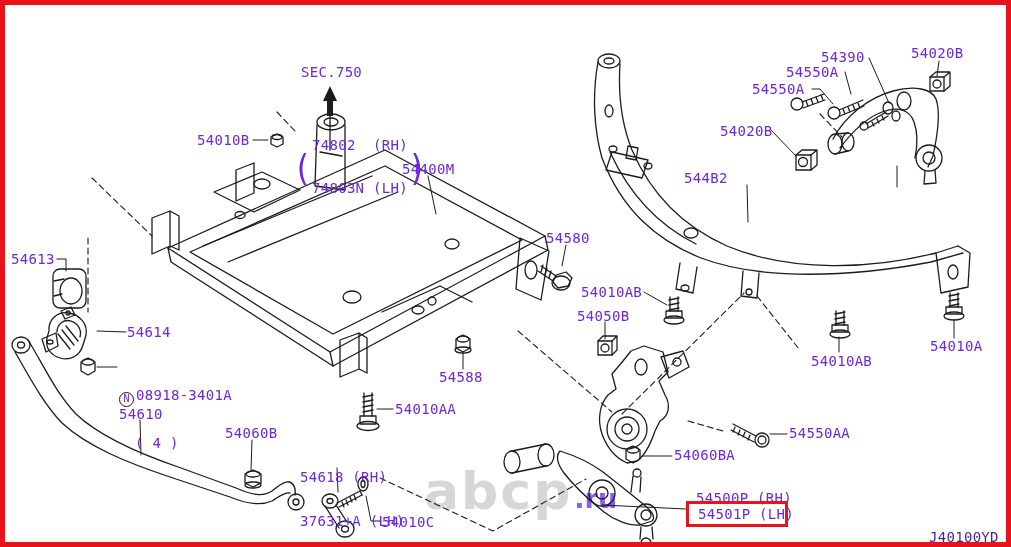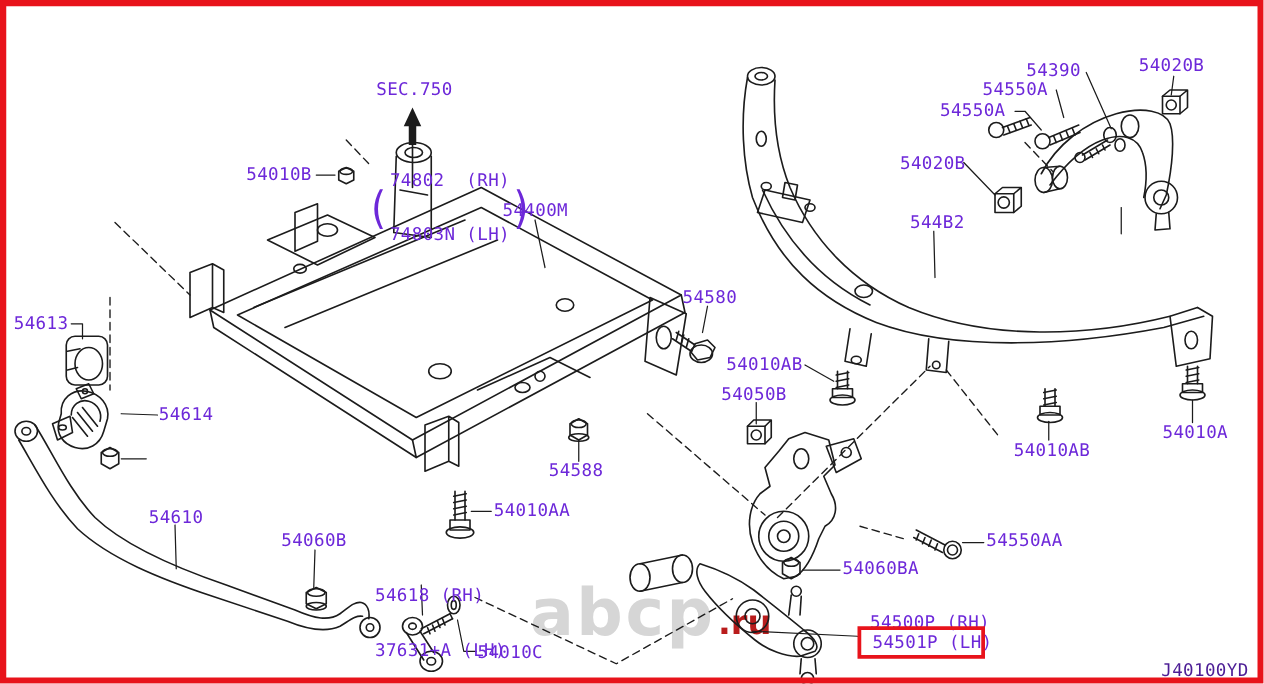--- a/index.html
+++ b/index.html
@@ -16,21 +16,21 @@
          font-size:10px;line-height:12px;text-align:center;letter-spacing:0;margin-right:2px;
          vertical-align:-2px;}
   .qty{margin-left:16px;}
   .hl{position:absolute;left:686px;top:501px;width:102px;height:26px;border:3px solid #e8131b;
       z-index:2;box-sizing:border-box;}
   .code{position:absolute;left:929px;top:529px;font:14px "DejaVu Sans Mono",monospace;
         color:#4c1d95;z-index:2;letter-spacing:.3px;}
   .wm{position:absolute;left:424px;top:462px;display:flex;align-items:flex-end;z-index:0;
       font-family:"DejaVu Sans",sans-serif;}
   .wm .main{font-size:52px;font-weight:bold;color:#d6d6d6;letter-spacing:2px;line-height:58px;}
-  .wm .suffix{font-size:27px;font-weight:bold;color:#b91c1c;margin:0 0 6px 2px;}
+  .wm .suffix{font-size:27px;font-weight:bold;color:#8b5cf6;margin:0 0 6px 2px;}
 </style>
 </head>
 <body>
 
 <div class="stage">
 
   <div class="wm">
     <span class="main">abcp</span>
     <span class="suffix">.ru</span>
   </div>
@@ -294,38 +294,42 @@
       <span class="bigparen">)</span>
     </div>
   </div>
 
   <div class="lbl" style="left:197px;top:133px">54010B</div>
   <div class="lbl" style="left:402px;top:162px">54400M</div>
   <div class="lbl" style="left:546px;top:231px">54580</div>
   <div class="lbl" style="left:11px;top:252px">54613</div>
   <div class="lbl" style="left:127px;top:325px">54614</div>
 
+  <div class="lbl" style="left:119px;top:359px">
+    <div><span class="ncirc">N</span><span>08918-3401A</span></div>
+    <div class="qty">( 4 )</div>
+  </div>
 
   <div class="lbl" style="left:119px;top:407px">54610</div>
   <div class="lbl" style="left:225px;top:426px">54060B</div>
 
   <div class="lbl" style="left:300px;top:441px">
     <div>54618 (RH)</div>
     <div>37631+A (LH)</div>
   </div>
 
   <div class="lbl" style="left:382px;top:515px">54010C</div>
   <div class="lbl" style="left:395px;top:402px">54010AA</div>
   <div class="lbl" style="left:439px;top:370px">54588</div>
   <div class="lbl" style="left:821px;top:50px">54390</div>
   <div class="lbl" style="left:786px;top:65px">54550A</div>
   <div class="lbl" style="left:752px;top:82px">54550A</div>
   <div class="lbl" style="left:911px;top:46px">54020B</div>
   <div class="lbl" style="left:720px;top:124px">54020B</div>
-  <div class="lbl" style="left:728px;top:171px">544B2</div>
+  <div class="lbl" style="left:684px;top:171px">544B2</div>
 
 
   <div class="lbl" style="left:581px;top:285px">54010AB</div>
   <div class="lbl" style="left:577px;top:309px">54050B</div>
   <div class="lbl" style="left:811px;top:354px">54010AB</div>
   <div class="lbl" style="left:930px;top:339px">54010A</div>
   <div class="lbl" style="left:789px;top:426px">54550AA</div>
   <div class="lbl" style="left:674px;top:448px">54060BA</div>
   <div class="lbl" style="left:696px;top:491px">54500P (RH)</div>
 

